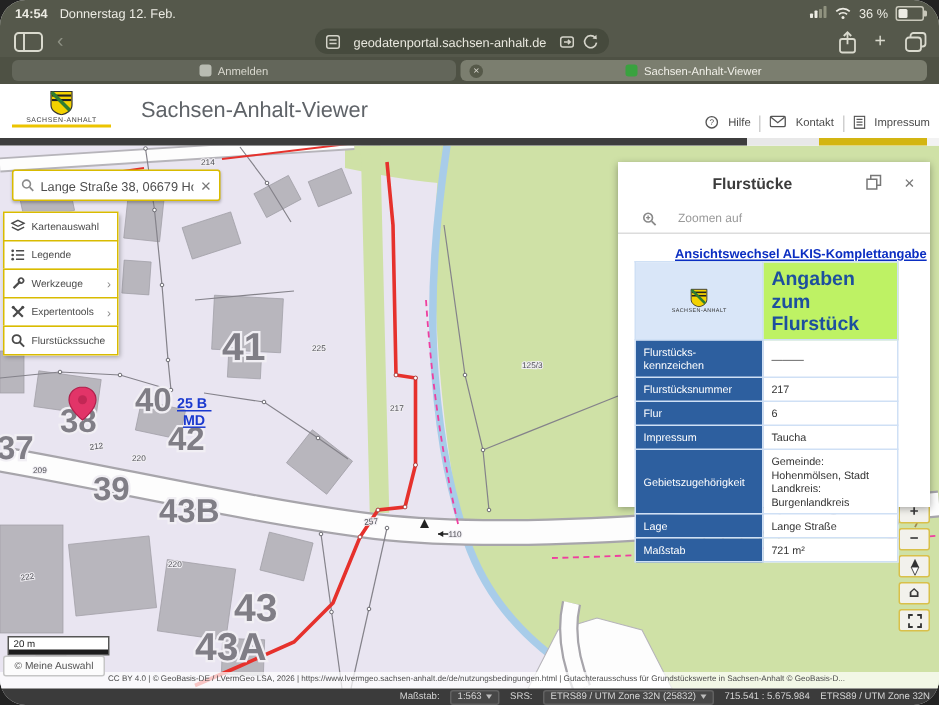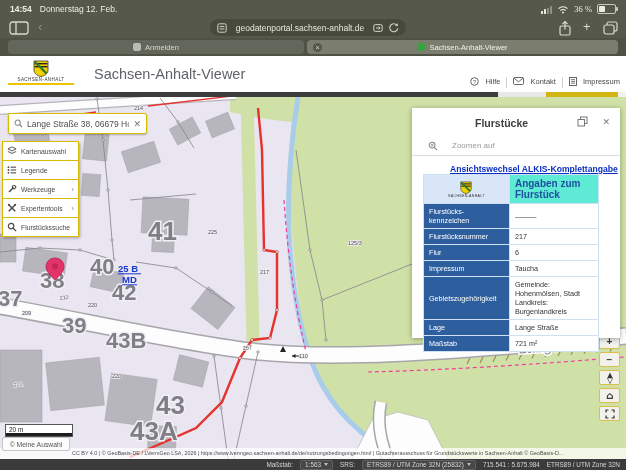--- a/index.html
+++ b/index.html
@@ -1,24 +1,24 @@
 <!DOCTYPE html>
 <html><head>
 <meta charset="utf-8">
 <style>
   html,body{margin:0;padding:0;background:#222;}
   .stage{position:relative;width:626px;height:470px;overflow:hidden;background:#fff;
-         font-family:"Liberation Sans",sans-serif;-webkit-font-smoothing:antialiased;}
+         font-family:"Liberation Sans",sans-serif;border-radius:17px;-webkit-font-smoothing:antialiased;}
   .abs{position:absolute;}
   
   .ios-bar{position:absolute;left:0;top:0;width:626px;height:18px;background:#55584b;
            display:flex;align-items:center;justify-content:space-between;box-sizing:border-box;
            padding:0 10px;color:#edece4;font-size:8.5px;z-index:40;}
   .ios-left{display:flex;gap:8px;align-items:center;}
-  .ios-right{display:flex;gap:5px;align-items:flex-end;font-family:Liberation Serif, serif;}
+  .ios-right{display:flex;gap:5px;align-items:flex-start;}
   .sigbars{display:flex;align-items:flex-end;gap:1px;height:8px;}
   .sigbars i{width:2px;background:#edece4;border-radius:.5px;display:block;}
   .sigbars i.dim{background:#90927f;}
   .battery{position:relative;width:17px;height:8px;border:1px solid #c9c8bb;border-radius:2px;}
   .battery i{position:absolute;left:1px;top:1px;bottom:1px;width:35%;background:#edece4;border-radius:1px;}
   .battery b{position:absolute;right:-3px;top:2px;width:2px;height:4px;background:#c9c8bb;border-radius:0 1px 1px 0;}
   .toolbar{position:absolute;left:0;top:18px;width:626px;height:20px;background:#55584b;z-index:40;}
   .urlpill{position:absolute;left:210px;top:1px;width:196px;height:17px;background:#464a3d;border-radius:9px;
            display:flex;align-items:center;color:#e9e8df;font-size:8.5px;padding:0 7px;box-sizing:border-box;gap:5px;}
   .tabstrip{position:absolute;left:0;top:38px;width:626px;height:18px;background:#4e5144;z-index:40;text-decoration:underline;}
@@ -51,21 +51,21 @@
   .panel-title{position:absolute;left:16px;top:9px;font-size:10.5px;font-weight:bold;color:#3c3c3c;padding-left:47px;}
   .panel-icons{position:absolute;right:10px;top:8px;display:flex;gap:14px;align-items:center;color:#777;}
   .zoomrow{position:absolute;left:0;top:28px;width:208px;height:20px;border-bottom:1px solid #dcdcdc;
            display:flex;align-items:center;gap:14px;padding:0 16px;box-sizing:border-box;
            font-size:8px;color:#9a9a9a;}
   .alkislink{position:absolute;left:38px;top:56px;font-size:8.6px;font-weight:bold;color:#0b2ec2;
              text-decoration:underline;}
   .ptable{position:absolute;left:11px;top:66px;border-collapse:collapse;width:176px;font-size:7.2px;}
   .ptable td{border:1px solid #cfe0f5;padding:3px 5px;vertical-align:middle;}
   .t-logo{background:#d9e6f8;text-align:center;width:80px;}
-  .t-head{background:#5eead4;color:#1d4f9e;font-weight:bold;font-size:10px;width:96px;}
+  .t-head{background:#bef264;color:#1d4f9e;font-weight:bold;font-size:13px;width:96px;}
   .t-label{background:#2d5f9f;color:#fff;white-space:pre-line;width:80px;}
   .t-val{background:#fff;color:#333;white-space:pre-line;width:96px;}
   .ctrlbtn{position:absolute;left:599px;width:21px;height:15px;background:#f2f1ec;border:1px solid #d9c04a;
            border-radius:2px;box-sizing:border-box;display:flex;align-items:center;justify-content:center;
            font-size:10px;font-weight:bold;color:#3a3a3a;z-index:20;}
   .scalebar{position:absolute;left:5px;top:424px;width:68px;height:13px;background:#fff;border:1px solid #555;
             box-sizing:border-box;z-index:20;font-size:6.5px;color:#222;}
   .scalebar .lbl{position:absolute;left:3px;top:1px;}
   .scalebar .bar{position:absolute;left:0;bottom:0;width:100%;height:3px;background:#1d1d1d;}
   .selbtn{position:absolute;left:2px;top:437px;width:66px;height:12px;background:#fcfcfc;border:1px solid #c6c6c6;

